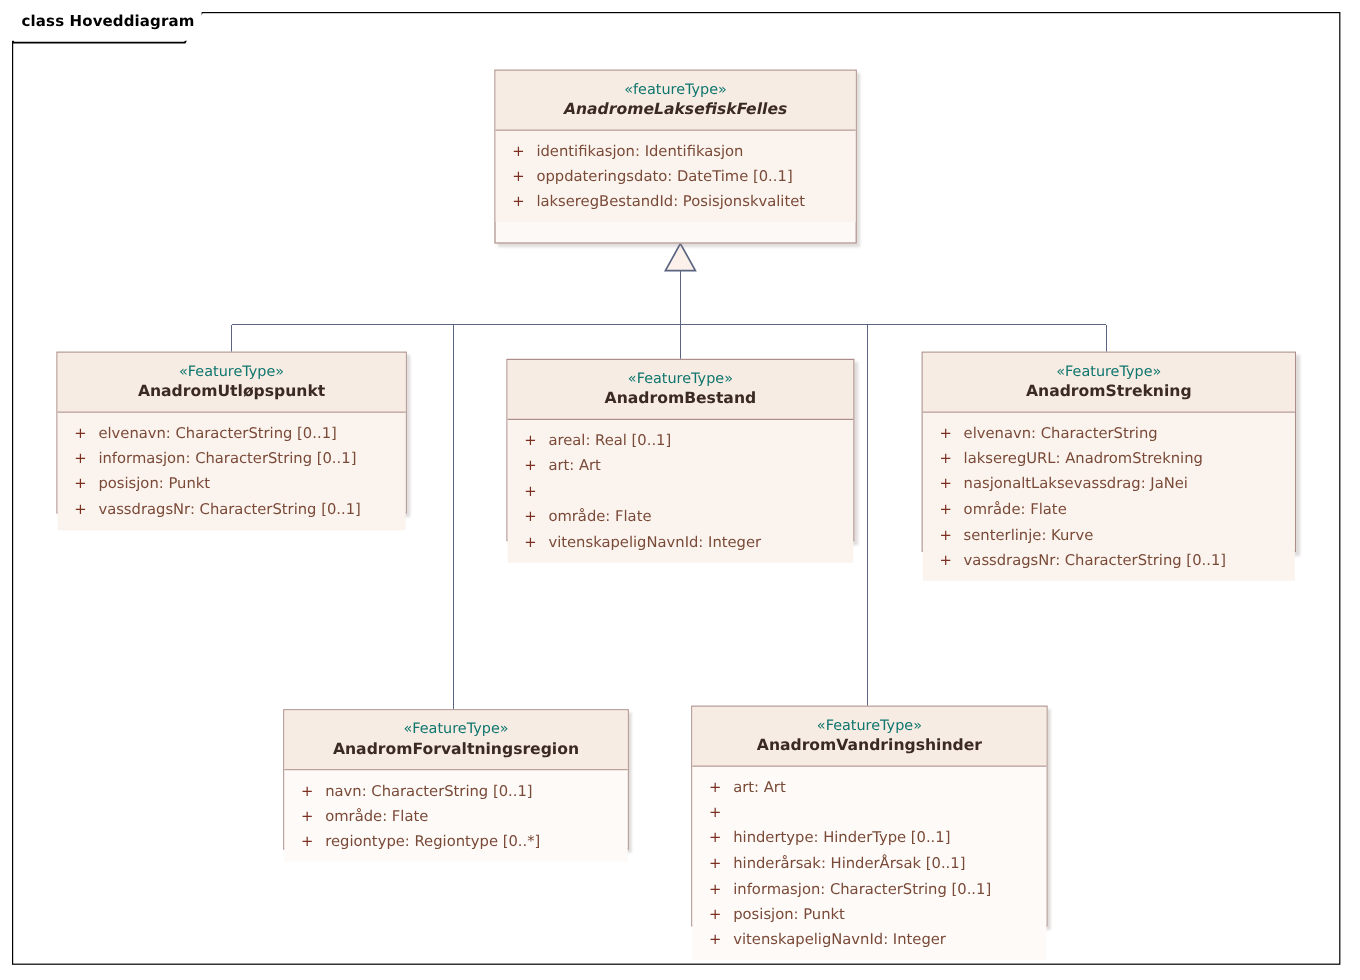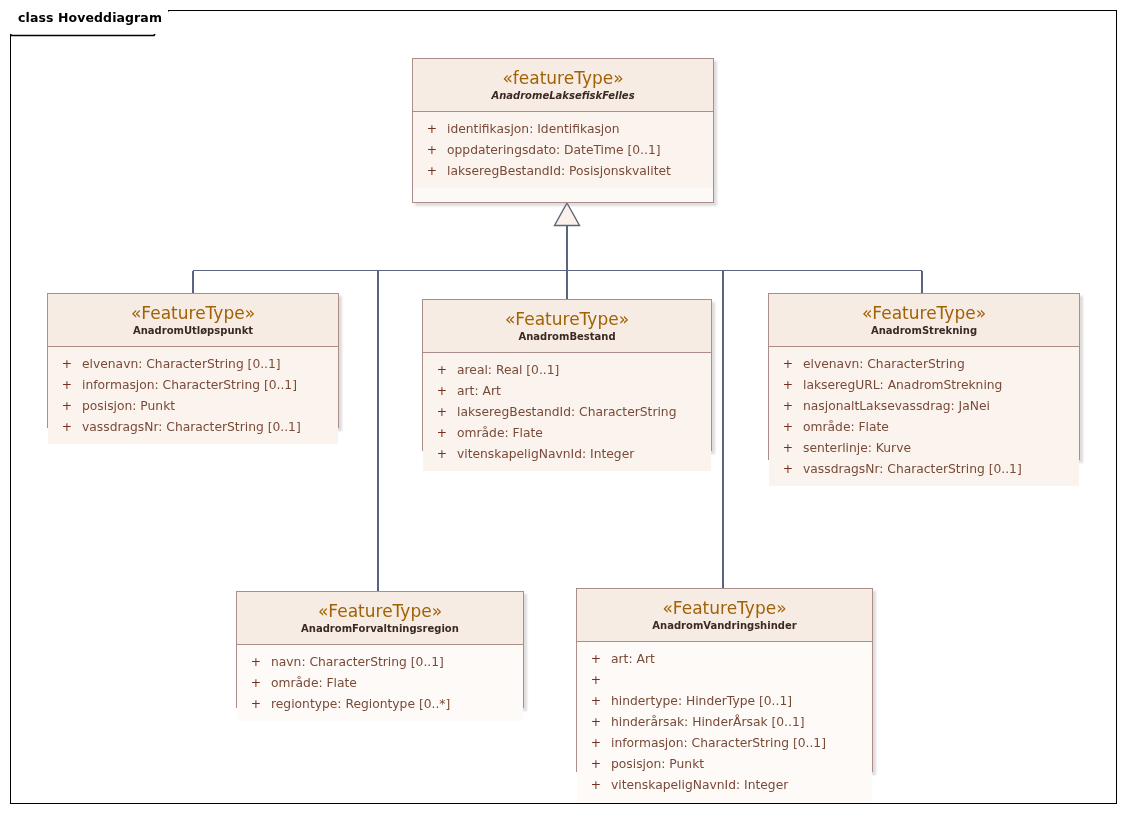--- a/index.html
+++ b/index.html
@@ -83,27 +83,27 @@
   .uml-header {
     box-sizing: border-box;
     border-bottom: 1px solid #ab8e89;
     background: #f7ece3;
     text-align: center;
     padding: 8px 6px 8px 6px;
     line-height: 1.32;
   }
   .uml-stereotype {
     display: block;
-    font-size: 17px;
-    color: #a16207;
+    font-size: 12px;
+    color: #0f766e;
     font-weight: normal;
   }
   .uml-name {
     display: block;
-    font-size: 10px;
+    font-size: 13px;
     font-weight: bold;
     color: #3b2a24;
   }
   .uml-name.abstract {
     font-style: italic;
   }
   .uml-body {
     box-sizing: border-box;
     background: #fbf4ee;
     padding: 7px 4px 6px 4px;
@@ -222,21 +222,20 @@
       <div class="attr-row">
         <span class="attr-vis">+</span>
         <span class="attr-text">areal: Real [0..1]</span>
       </div>
       <div class="attr-row">
         <span class="attr-vis">+</span>
         <span class="attr-text">art: Art</span>
       </div>
       <div class="attr-row">
         <span class="attr-vis">+</span>
-        <span class="attr-text">lakseregBestandId: CharacterString</span>
       </div>
       <div class="attr-row">
         <span class="attr-vis">+</span>
         <span class="attr-text">område: Flate</span>
       </div>
       <div class="attr-row">
         <span class="attr-vis">+</span>
         <span class="attr-text">vitenskapeligNavnId: Integer</span>
       </div>
     </div>

